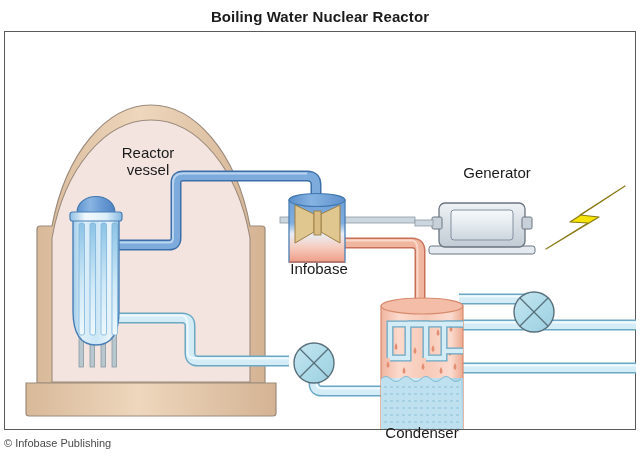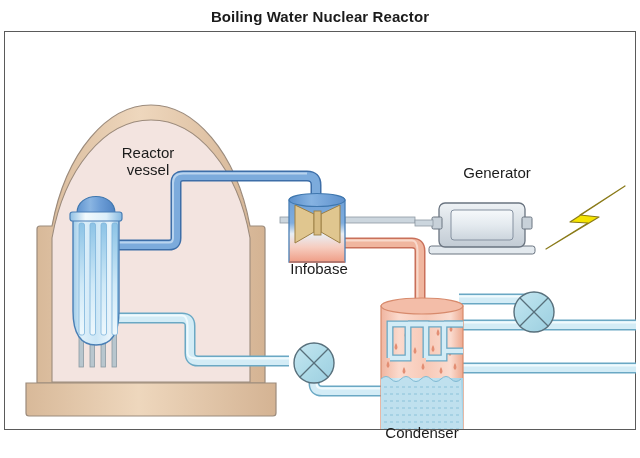--- a/index.html
+++ b/index.html
@@ -355,14 +355,15 @@
     <div class="lbl" style="left:84px; top:92px; width:120px;">Reactor
 vessel</div>
 
     <div class="lbl" style="left:255px; top:208px; width:120px;">Infobase</div>
 
     <div class="lbl" style="left:433px; top:112px; width:120px;">Generator</div>
 
     <div class="lbl" style="left:358px; top:372px; width:120px;">Condenser</div>
   </div>
 
+  <div id="credit">© Infobase Publishing</div>
 
 </div>
 
 </body></html>

